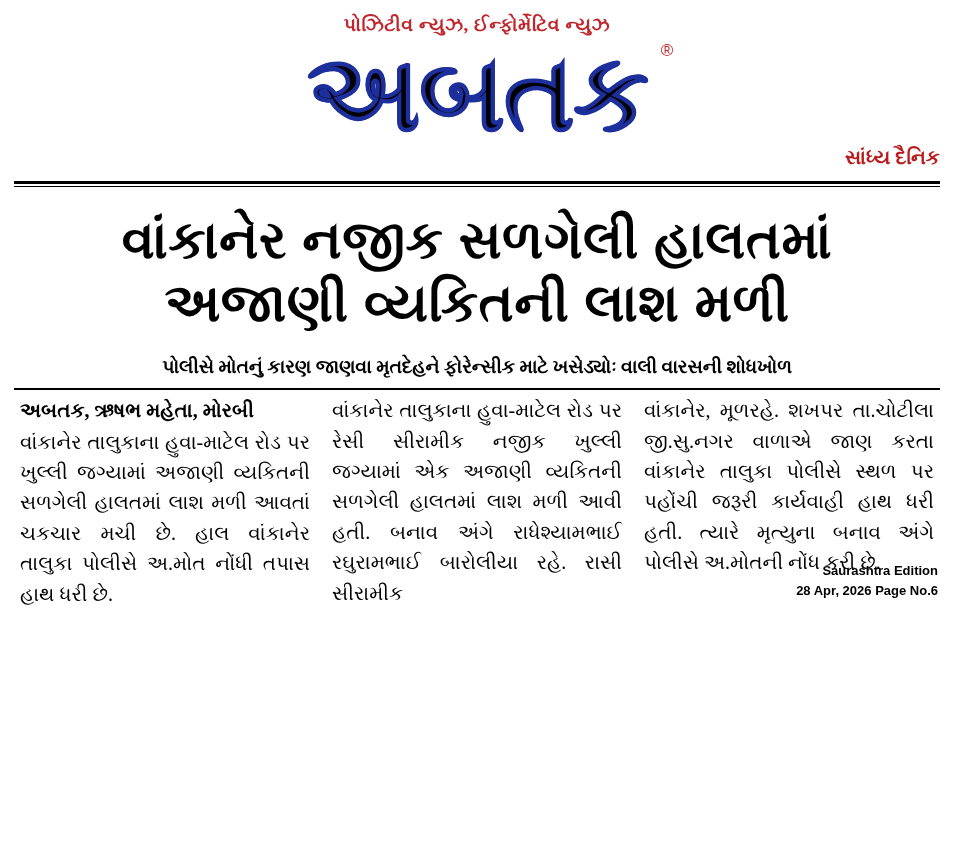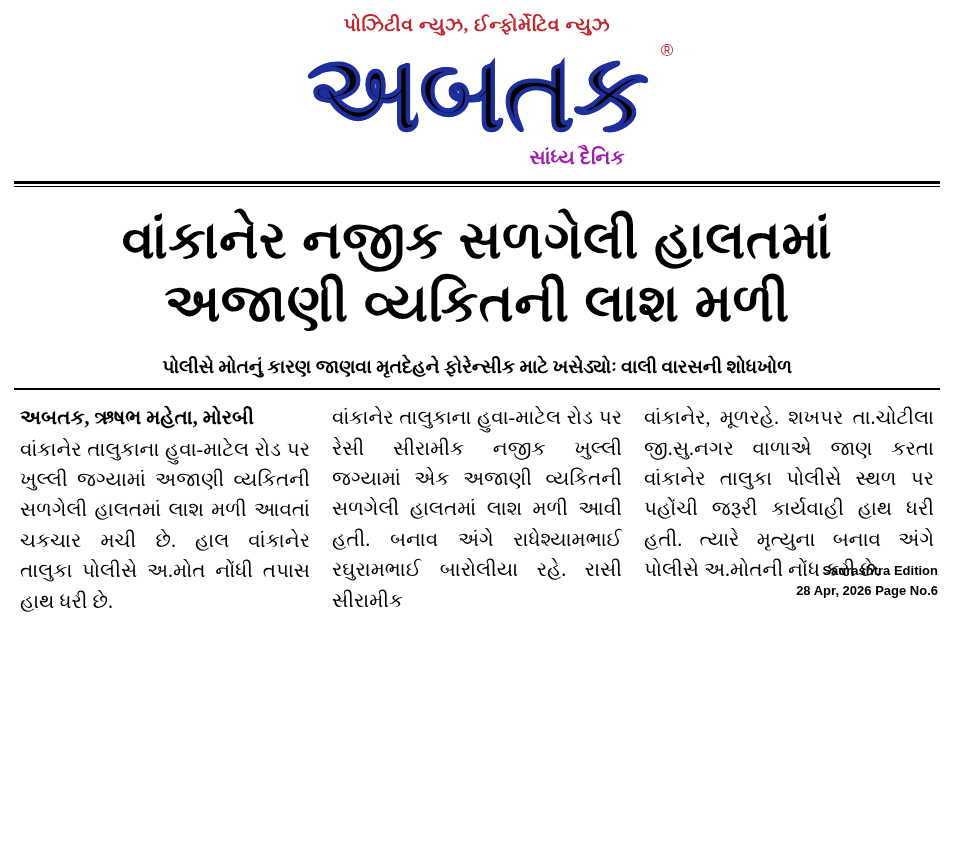--- a/index.html
+++ b/index.html
@@ -55,24 +55,24 @@
     top: 4px;
     right: -26px;
     font-size: 17px;
     color: #c0272d;
     font-family: "Liberation Sans", sans-serif;
   }
   .tagline-bottom {
     font-family: "Liberation Serif", serif;
     font-weight: bold;
     font-size: 20px;
-    color: #a21caf;
+    color: #b91c1c;
     margin-top: -2px;
     margin-right: 0;
-    text-align: center;
+    text-align: right;
     padding-left: 200px;
   }
   .rule-thick {
     border: 0;
     border-top: 3px solid #000;
     margin: 12px 0 0 0;
   }
   .rule-thin {
     border: 0;
     border-top: 1px solid #000;
@@ -105,21 +105,21 @@
   .rule-under-sub {
     border: 0;
     border-top: 2px solid #000;
     margin: 10px 0 0 0;
   }
 
   
   .columns {
     display: flex;
     gap: 22px;
-    margin-top: 12px;
+    margin-top: 5px;
     padding: 0 6px;
   }
   .col {
     flex: 1 1 0;
     font-family: "Liberation Serif", serif;
     font-size: 20px;
     line-height: 1.52;
     text-align: justify;
     text-justify: inter-word;
   }

